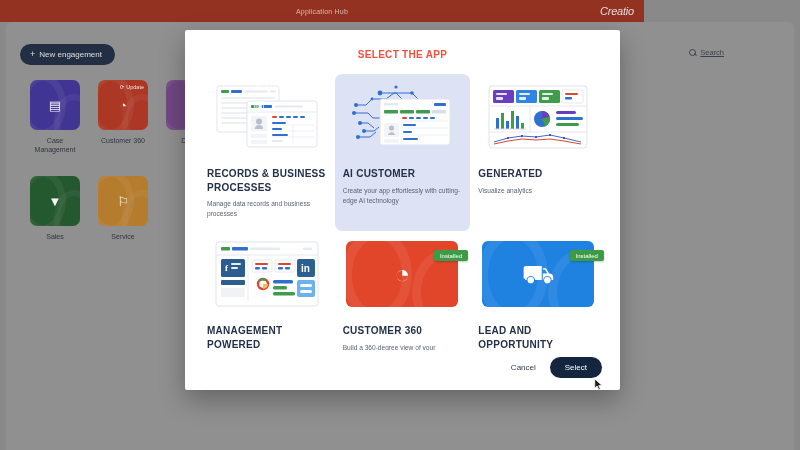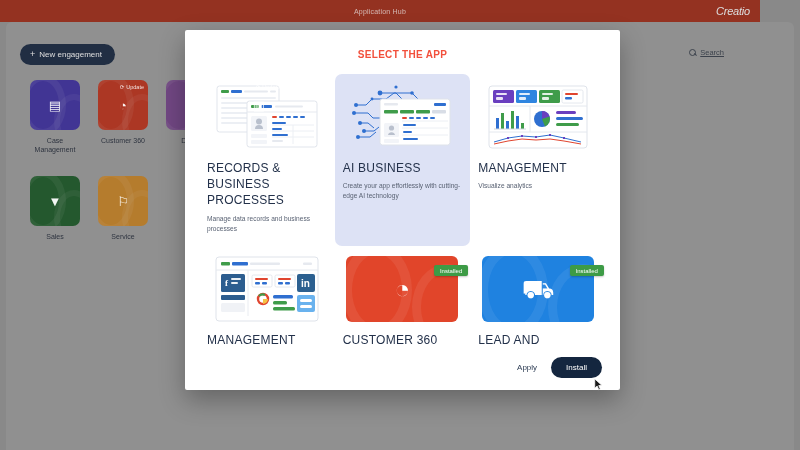--- a/index.html
+++ b/index.html
@@ -6,21 +6,21 @@
   html, body {
     width: 800px; height: 450px;
     font-family: "Liberation Sans", sans-serif;
     overflow: hidden;
     background: #9a9a9a;
   }
   #root { position: relative; width: 800px; height: 450px; }
 
   
   .topbar {
-    position: absolute; left: 0; top: 0; width: 760px; height: 22px;
+    position: absolute; left: 0; top: 0; width: 644px; height: 22px;
     background: #a8301c;
     display: flex; align-items: center; justify-content: center;
   }
   .topbar-title { color: #f3cfc8; font-size: 7px; letter-spacing: .2px; }
   .brand {
     position: absolute; right: 10px; top: 50%; transform: translateY(-50%);
     color: #fff; font-size: 11px; font-style: italic; letter-spacing: -.2px;
   }
 
   
@@ -94,22 +94,22 @@
   .card {
     width: 33.33%; padding: 7px 8px 12px; border-radius: 7px;
     position: relative;
   }
   .card.selected { background: #dde2f5; }
   .card-art {
     width: 100%; height: 72px; position: relative;
     display: flex; align-items: center; justify-content: center;
   }
   .card-title {
-    font-size: 12px; font-weight: normal; color: #23314a;
-    letter-spacing: .25px; margin-top: 7px; line-height: 1.35;
+    font-size: 10px; font-weight: bold; color: #23314a;
+    letter-spacing: .25px; margin-top: 14px; line-height: 1.35;
   }
   .card-desc {
     font-size: 6.6px; color: #5a6374; line-height: 1.55; margin-top: 5px;
   }
 
   
   .apptile {
     width: 112px; height: 66px; border-radius: 6px; position: relative;
     overflow: hidden; display: flex; align-items: center; justify-content: center;
   }
@@ -329,21 +329,21 @@
                 <path d="M38 52 a3.6 3.6 0 0 1 7 0z" fill="#b9c0cd"></path>
                 <rect x="34" y="56" width="15" height="4" rx="1" fill="#f2f4f8"></rect>
                 <rect x="53" y="41" width="13" height="2" rx="1" fill="#2f6fd0"></rect>
                 <rect x="53" y="48" width="9" height="2" rx="1" fill="#2f6fd0"></rect>
                 <rect x="53" y="55" width="15" height="2" rx="1" fill="#2f6fd0"></rect>
                 <line x1="52" y1="45" x2="98" y2="45" stroke="#eceff4"></line>
                 <line x1="52" y1="52" x2="98" y2="52" stroke="#eceff4"></line>
                 <line x1="52" y1="38" x2="98" y2="38" stroke="#eceff4"></line>
               </svg>
             </div>
-            <div class="card-title">AI BUSINESS</div>
+            <div class="card-title">AI CUSTOMER</div>
             <div class="card-desc">Create your app effortlessly with cutting-edge AI technology</div>
           </div>
           <div class="card">
             <div class="card-art">
               <svg width="100" height="64" viewBox="0 0 100 64">
                 <rect x="1" y="1" width="98" height="62" rx="3" fill="#fff" stroke="#dfe3ea"></rect>
                 <rect x="5" y="5" width="21" height="13" rx="1.5" fill="#6a3fbf"></rect>
                 <rect x="8" y="8" width="11" height="2" rx="1" fill="#fff" opacity=".85"></rect>
                 <rect x="8" y="12" width="7" height="3" rx="1" fill="#fff" opacity=".85"></rect>
                 <rect x="28" y="5" width="21" height="13" rx="1.5" fill="#2f85e0"></rect>
@@ -379,21 +379,21 @@
                 <polyline points="6,59 20,56 34,54 48,55 62,54 76,56 93,59" fill="none" stroke="#e0452f" stroke-width="1"></polyline>
                 <g fill="#6a3fbf">
                   <rect x="19" y="52" width="2" height="2"></rect>
                   <rect x="33" y="50" width="2" height="2"></rect>
                   <rect x="47" y="51" width="2" height="2"></rect>
                   <rect x="61" y="49" width="2" height="2"></rect>
                   <rect x="75" y="52" width="2" height="2"></rect>
                 </g>
               </svg>
             </div>
-            <div class="card-title">MANAGEMENT</div>
+            <div class="card-title">GENERATED</div>
             <div class="card-desc">Visualize analytics</div>
           </div>
           <div class="card">
             <div class="card-art">
               <svg width="104" height="66" viewBox="0 0 104 66">
                 <rect x="1" y="1" width="102" height="64" rx="3" fill="#fff" stroke="#dfe3ea"></rect>
                 <rect x="6" y="6" width="9" height="3.5" rx="1" fill="#3f9c4a"></rect>
                 <rect x="17" y="6" width="16" height="3.5" rx="1" fill="#2f6fd0"></rect>
                 <rect x="35" y="6.5" width="30" height="2.5" rx="1" fill="#e6e9ef"></rect>
                 <rect x="88" y="6.5" width="9" height="2.5" rx="1" fill="#e6e9ef"></rect>
@@ -453,21 +453,21 @@
             <div class="card-title">LEAD AND OPPORTUNITY MANAGEMENT</div>
             <div class="card-desc">Organize your lead and opportunity management with ease. Apply effective lead</div>
           </div>
           <div class="card"></div>
           <div class="card"></div>
           <div class="card"></div>
         </div>
     </div>
 
     <div class="modal-footer">
-      <div class="cancel-btn">Apply</div>
-      <div class="select-btn">Install</div>
+      <div class="cancel-btn">Cancel</div>
+      <div class="select-btn">Select</div>
     </div>
   </div>
 
   <svg class="cursor" viewBox="0 0 12 17">
     <path d="M1 1 L1 13.5 L4.2 10.6 L6.4 15.4 L8.4 14.4 L6.3 9.9 L10.4 9.6 Z" fill="#1a1a1a" stroke="#fff" stroke-width="1"></path>
   </svg>
 </div>
 
 </body></html>

